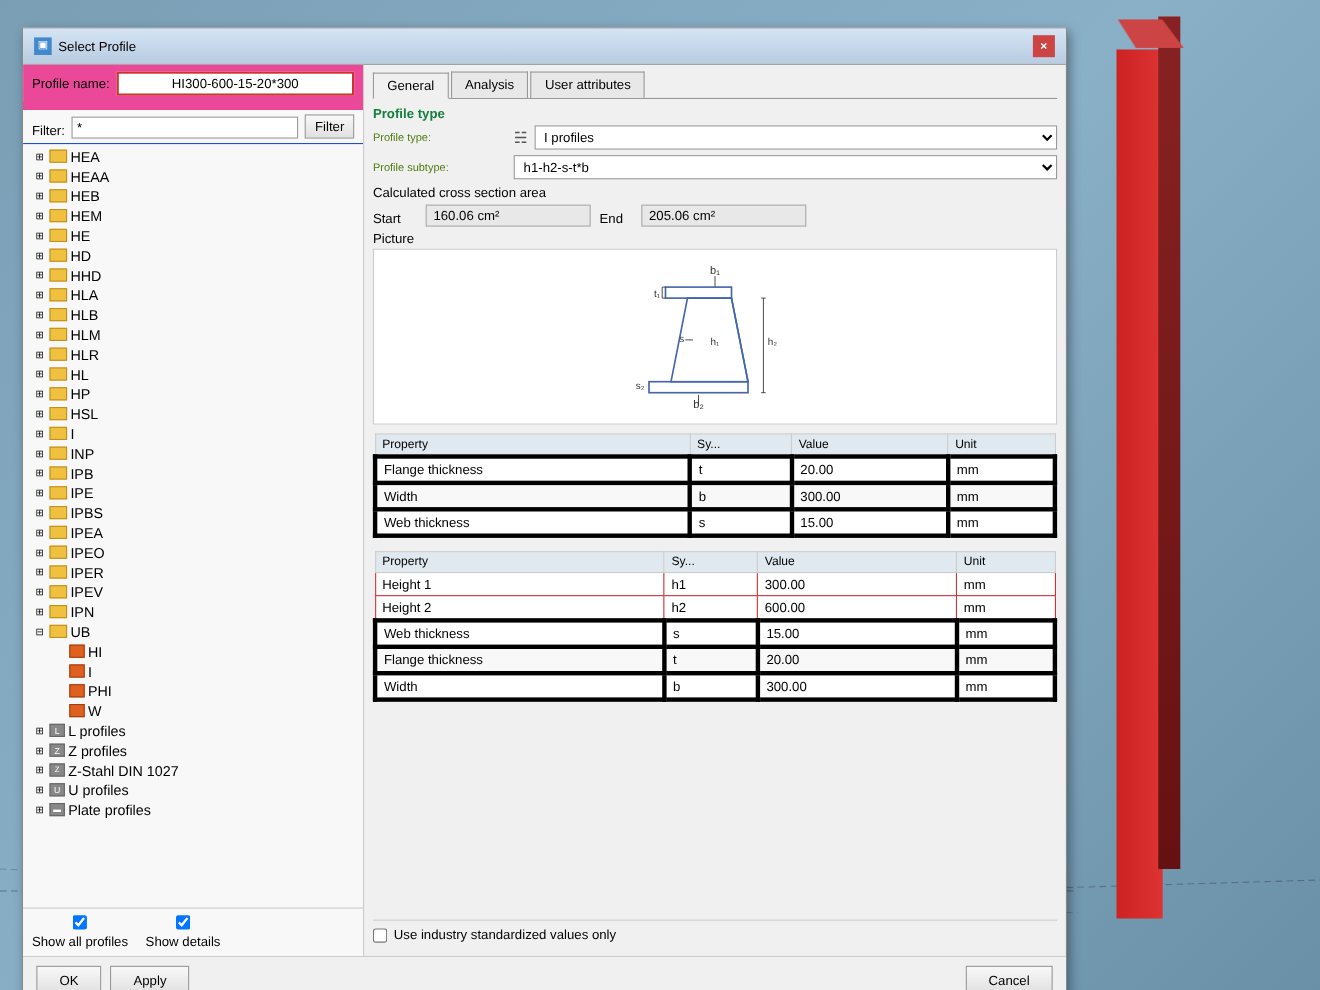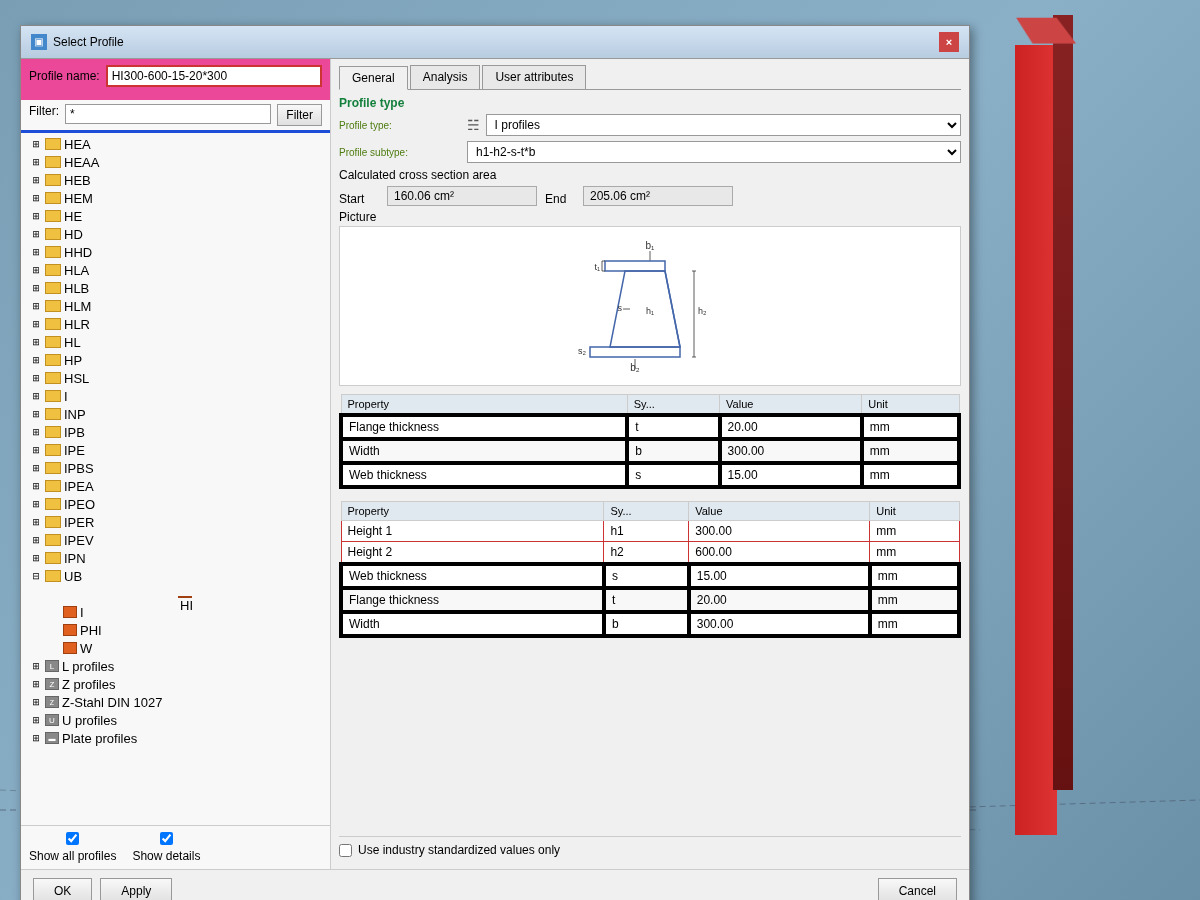--- a/index.html
+++ b/index.html
@@ -103,29 +103,30 @@
     }
 
     .profile-name-input {
       flex: 1;
       height: 22px;
       border: 2px solid #cc3333;
       padding: 2px 4px;
       font-size: 12px;
       background: white;
       outline: none;
+      text-align: center;
     }
 
     
     .filter-row {
       display: flex;
-      align-items: flex-start;
+      align-items: flex-end;
       padding: 4px 8px;
       gap: 6px;
-      border-bottom: 3px solid #1d4ed8;
+      border-bottom: 1px solid #1d4ed8;
     }
 
     .filter-label {
       font-size: 12px;
     }
 
     .filter-input {
       flex: 1;
       height: 20px;
       border: 1px solid #999;
@@ -520,21 +521,21 @@
           <span style="width:16px;height:12px;background:#f0c040;border:1px solid #c09020;margin-right:3px;display:inline-block;"></span>
           <span class="tree-label">IPN</span>
         </div>
 
         <div class="tree-item tree-indent-1">
           <span class="tree-expander">⊟</span>
           <span style="width:16px;height:12px;background:#f0c040;border:1px solid #c09020;margin-right:3px;display:inline-block;"></span>
           <span class="tree-label">UB</span>
         </div>
 
-        <div class="tree-item tree-indent-2" style="background:#f8f8f8;flex-direction:column;">
+        <div class="tree-item tree-indent-2" style="background:#f8f8f8;">
           <span class="tree-expander" style="visibility:hidden;">⊞</span>
           <span style="width:14px;height:12px;background:#e06020;border:1px solid #a04010;margin-right:3px;display:inline-block;"></span>
           <span class="tree-label">HI</span>
         </div>
         <div class="tree-item tree-indent-2">
           <span class="tree-expander" style="visibility:hidden;">⊞</span>
           <span style="width:14px;height:12px;background:#e06020;border:1px solid #a04010;margin-right:3px;display:inline-block;"></span>
           <span class="tree-label">I</span>
         </div>
         <div class="tree-item tree-indent-2">

